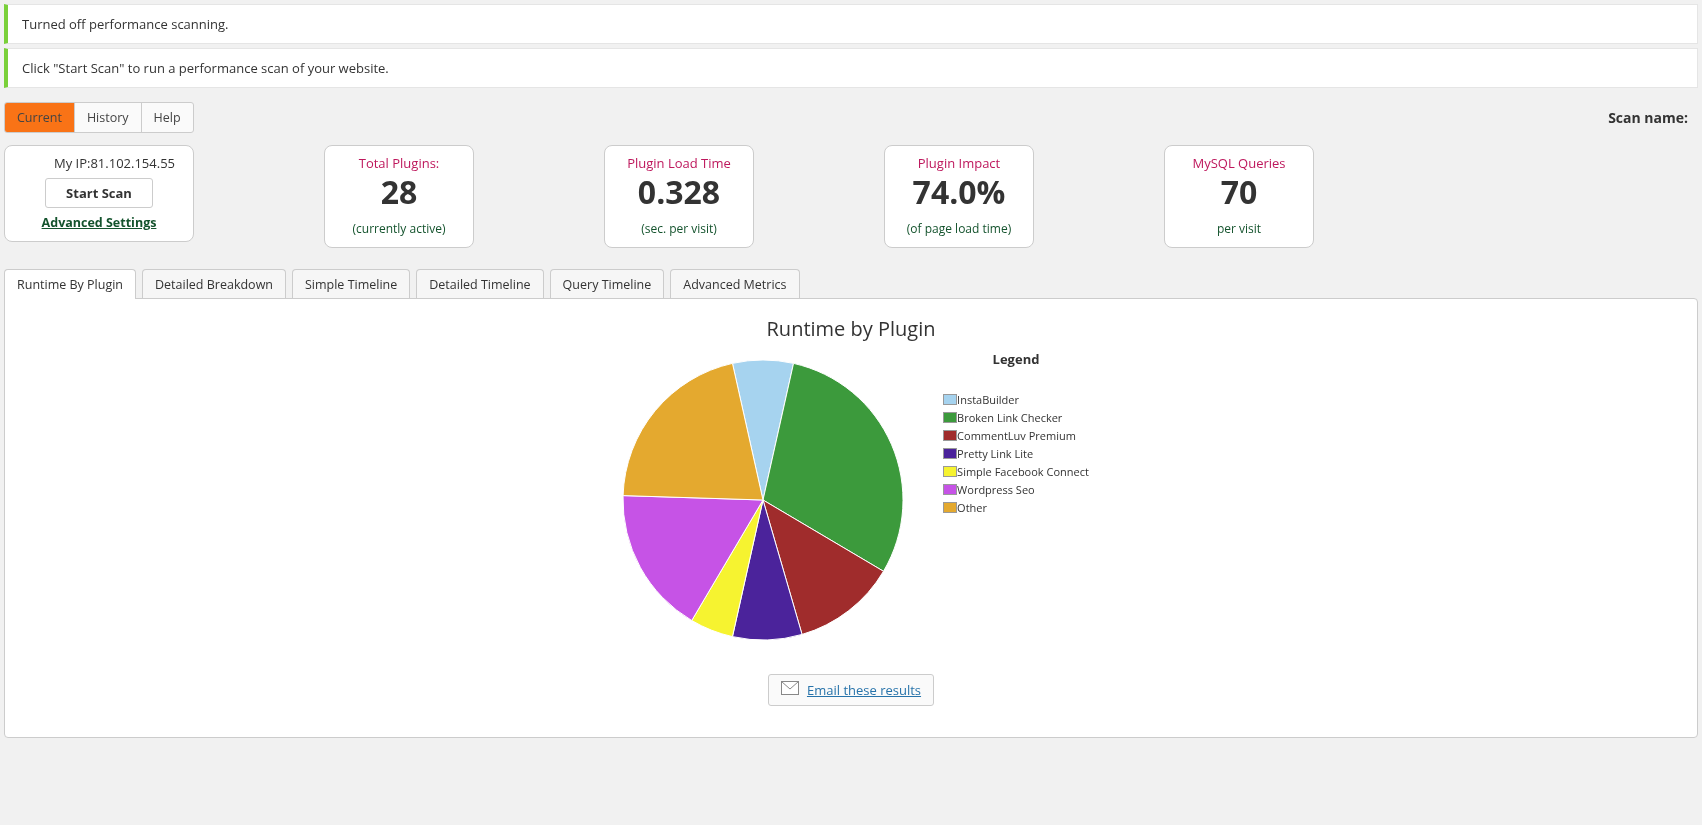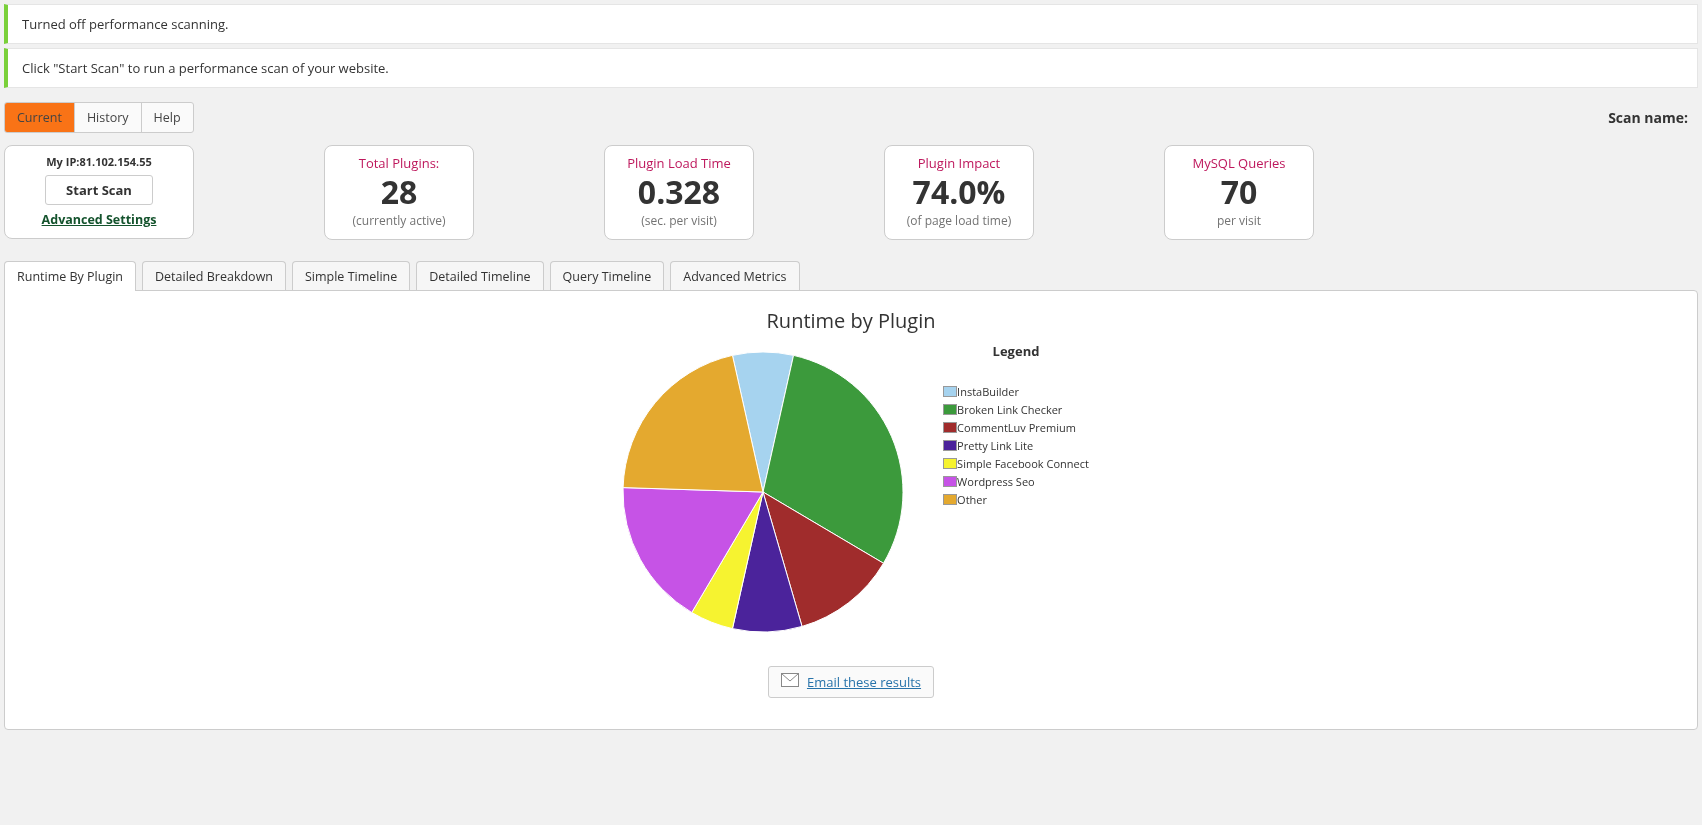--- a/index.html
+++ b/index.html
@@ -20,22 +20,22 @@
   .tabs{display:flex;border:1px solid var(--border2);border-radius:3px;background:#fafafa;overflow:hidden;}
   .tabs .tab{padding:6px 12px;border-right:1px solid var(--border2);cursor:pointer;font-size:12.5px;color:#444;}
   .tabs .tab:last-child{border-right:none;}
   .tabs .tab.active{background:#f97316;}
   .scan-name{font-weight:700;font-size:14px;color:#333;padding-right:10px;}
   .cards{display:flex;gap:130px;align-items:flex-start;padding:6px 0 10px;}
   .card{background:#fff;border:1px solid var(--border2);border-radius:8px;padding:8px 18px 10px;text-align:center;min-width:150px;}
   .card.left{min-width:190px;}
   .card .lbl{font-size:13px;color:#be185d;margin-bottom:2px;}
   .card .big{font-size:32px;font-weight:700;color:#333;line-height:1.1;}
-  .card .sub{font-size:12px;color:#737373;margin-top:3px;}
-  .card .ip{font-weight:700;font-size:11px;margin-bottom:6px;}
+  .card .sub{font-size:12px;color:#14532d;margin-top:11px;}
+  .card .ip{font-weight:400;font-size:13px;margin-bottom:6px;text-align:right;}
   .btn{display:inline-block;background:#fff;border:1px solid #ccc;border-radius:3px;padding:5px 20px;font-size:13px;font-weight:700;cursor:pointer;margin-bottom:6px;color:#333;}
   .adv{font-size:12.5px;text-decoration:underline;font-weight:700;cursor:pointer;color:#14532d;}
   .result-tabs{display:flex;gap:6px;margin-top:10px;}
   .result-tabs .rtab{background:#f6f6f6;border:1px solid var(--border2);border-bottom:none;border-radius:4px 4px 0 0;padding:6px 12px;font-size:12.5px;color:#333;cursor:pointer;position:relative;top:1px;}
   .result-tabs .rtab.active{background:#fff;z-index:2;}
   .panel{background:#fff;border:1px solid var(--border2);border-radius:0 4px 4px 4px;padding:14px;min-height:440px;position:relative;}
   .chart-title{text-align:center;font-size:20px;color:#333;margin:2px 0 8px;}
   .chart-area{display:flex;justify-content:center;gap:30px;align-items:flex-start;}
   .legend{font-size:11px;}
   .legend .legend-title{font-weight:700;text-align:center;font-size:13px;margin-bottom:24px;}

